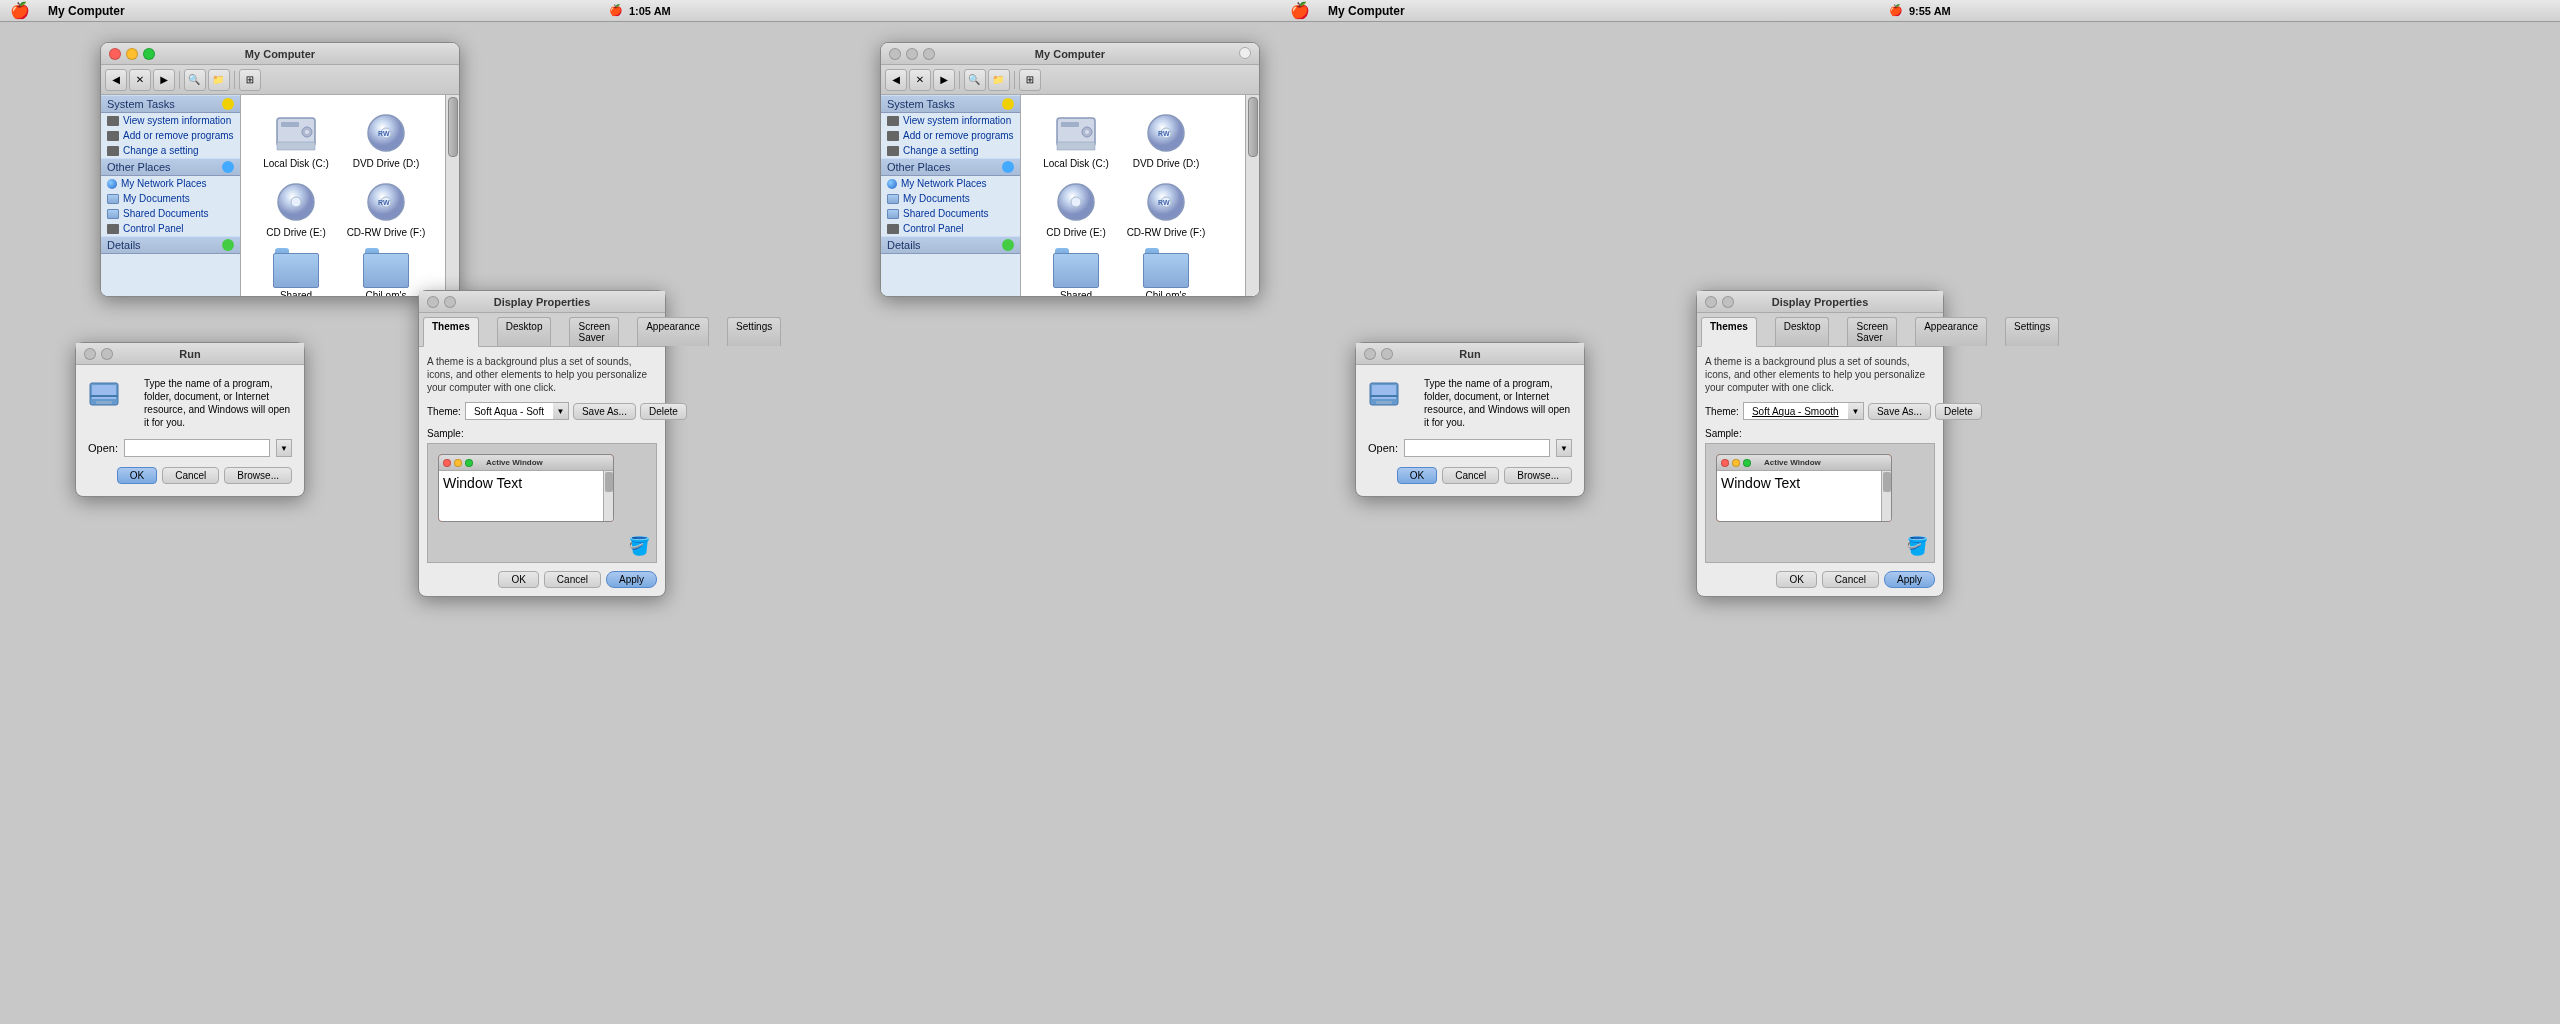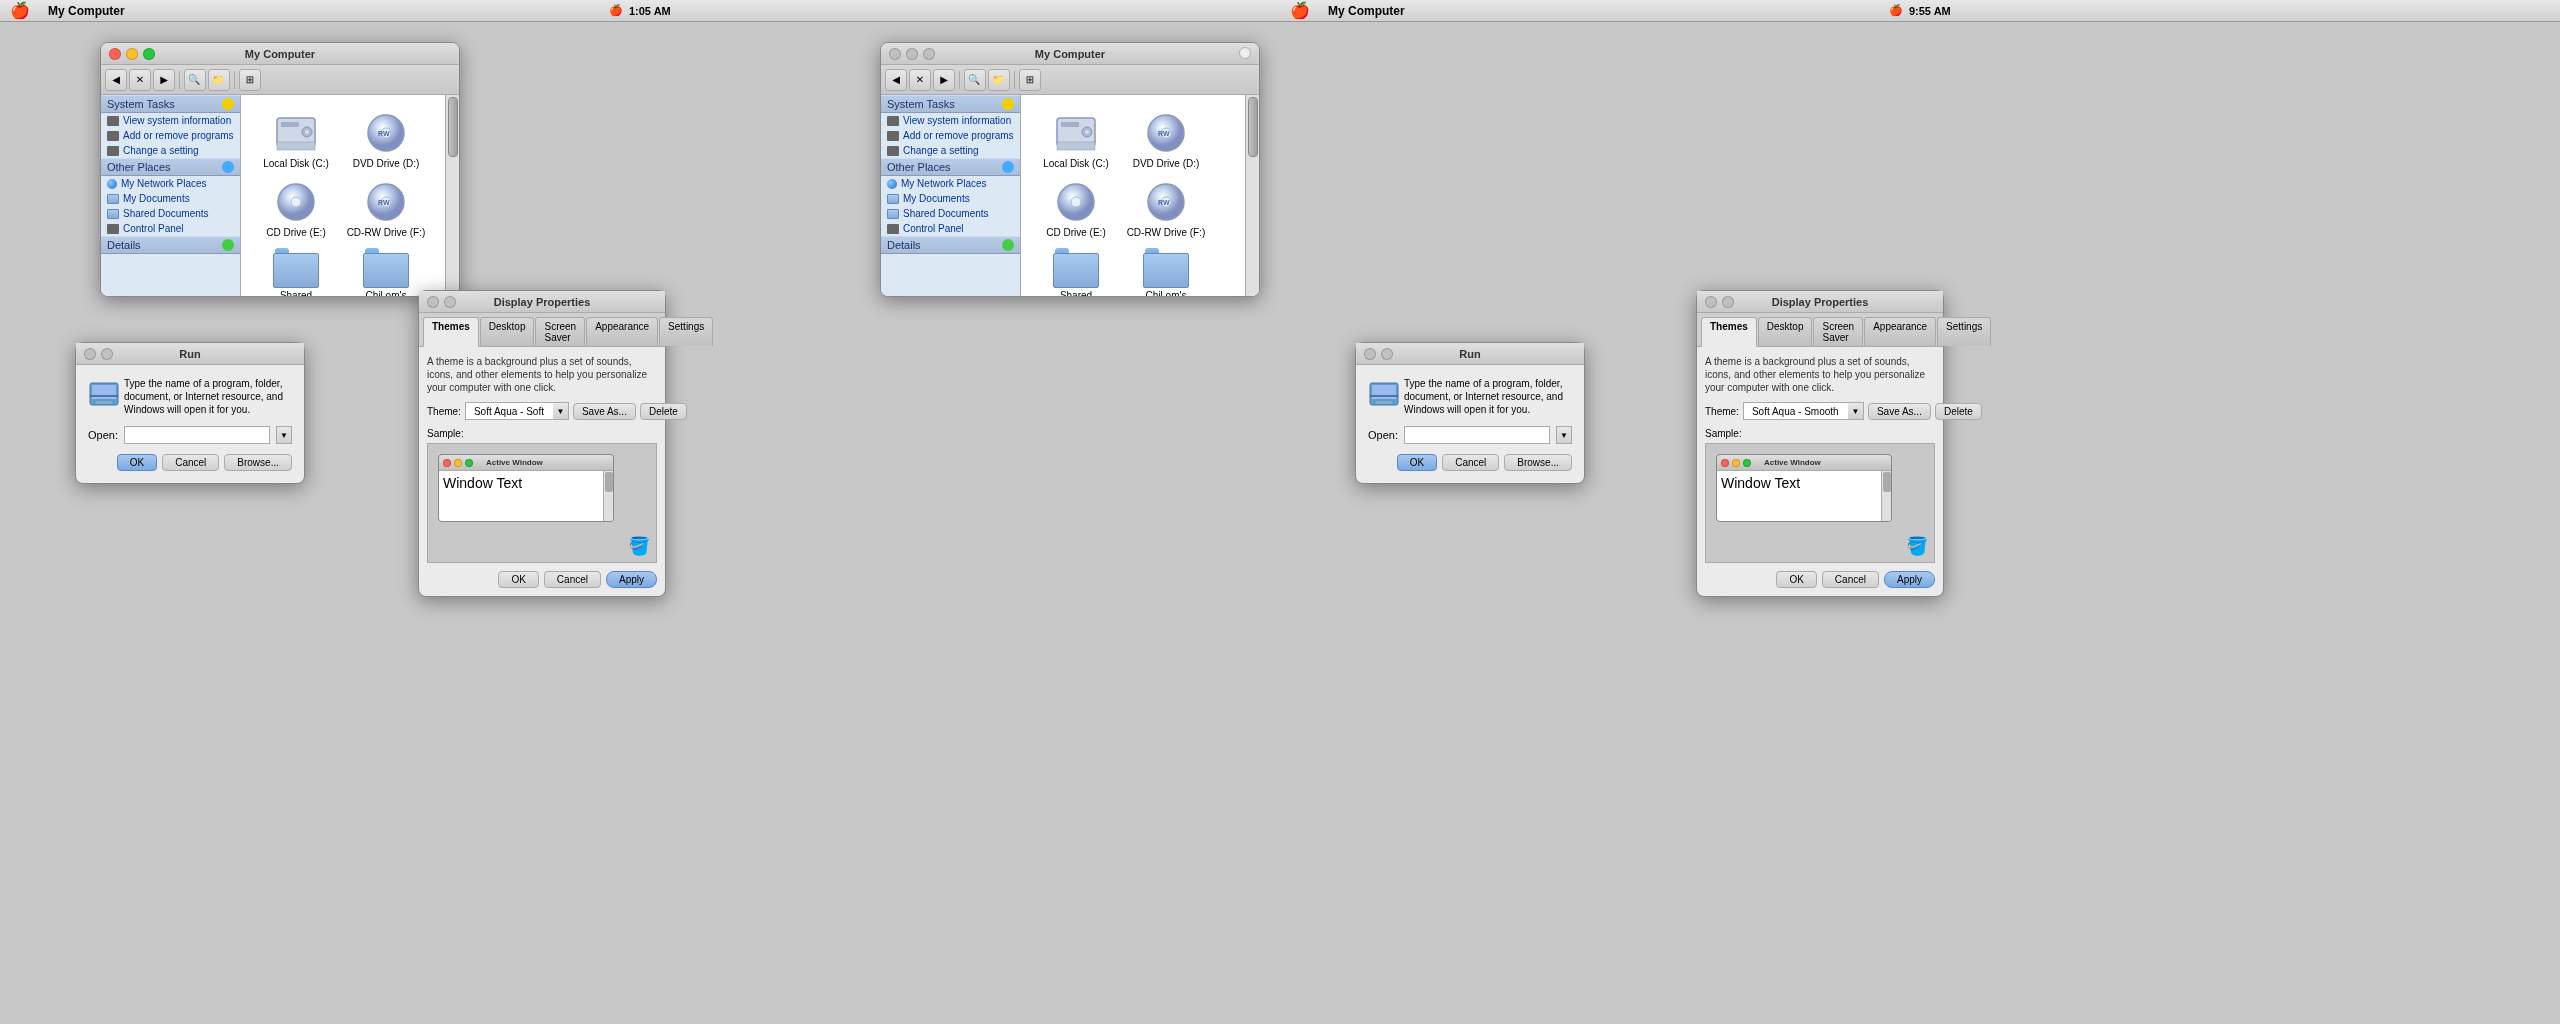--- a/index.html
+++ b/index.html
@@ -202,21 +202,21 @@
       border: 1px solid #888;
       border-radius: 8px;
       box-shadow: 0 4px 20px rgba(0,0,0,0.4);
       width: 220px;
     }
     .run-body {
       padding: 12px;
     }
     .run-top {
       display: flex;
-      gap: 4px;
+      gap: 24px;
       margin-bottom: 10px;
     }
     .run-text { font-size: 10px; color: #000; line-height: 1.3; }
     .run-open-row {
       display: flex;
       align-items: center;
       gap: 6px;
       margin-bottom: 10px;
     }
     .run-open-label { font-size: 11px; }
@@ -262,21 +262,21 @@
       position: absolute;
       background: #ebebeb;
       border: 1px solid #888;
       border-radius: 8px;
       box-shadow: 0 4px 20px rgba(0,0,0,0.4);
       width: 240px;
     }
     .disp-tabs {
       display: flex;
       padding: 4px 4px 0;
-      gap: 1px;
+      gap: 18px;
       background: #d0d0d0;
       border-bottom: 1px solid #aaa;
     }
     .disp-tab {
       padding: 3px 8px;
       font-size: 10px;
       background: linear-gradient(to bottom, #d8d8d8, #c0c0c0);
       border: 1px solid #aaa;
       border-bottom: none;
       border-radius: 3px 3px 0 0;
@@ -908,21 +908,21 @@
     <div class="disp-tab">Desktop</div>
     <div class="disp-tab">Screen Saver</div>
     <div class="disp-tab">Appearance</div>
     <div class="disp-tab">Settings</div>
   </div>
   <div class="disp-body">
     <p class="disp-desc">A theme is a background plus a set of sounds, icons, and other elements to help you personalize your computer with one click.</p>
     <div class="disp-theme-row">
       <span class="disp-theme-label">Theme:</span>
       <div class="select-wrapper">
-        <select style="height:18px;border:1px solid #aaa;background:white;font-size:10px;flex:1;border-right:none;">
+        <select style="height:18px;border:1px solid #aaa;background:white;font-size:10px;flex:1;border-right:none;text-decoration:underline;">
           <option>Soft Aqua - Smooth</option>
         </select>
         <div class="select-arrow">▼</div>
       </div>
       <button class="save-as-btn">Save As...</button>
       <button class="delete-btn">Delete</button>
     </div>
     <div class="disp-sample-label">Sample:</div>
     <div class="disp-sample">
       <div class="sample-window">

